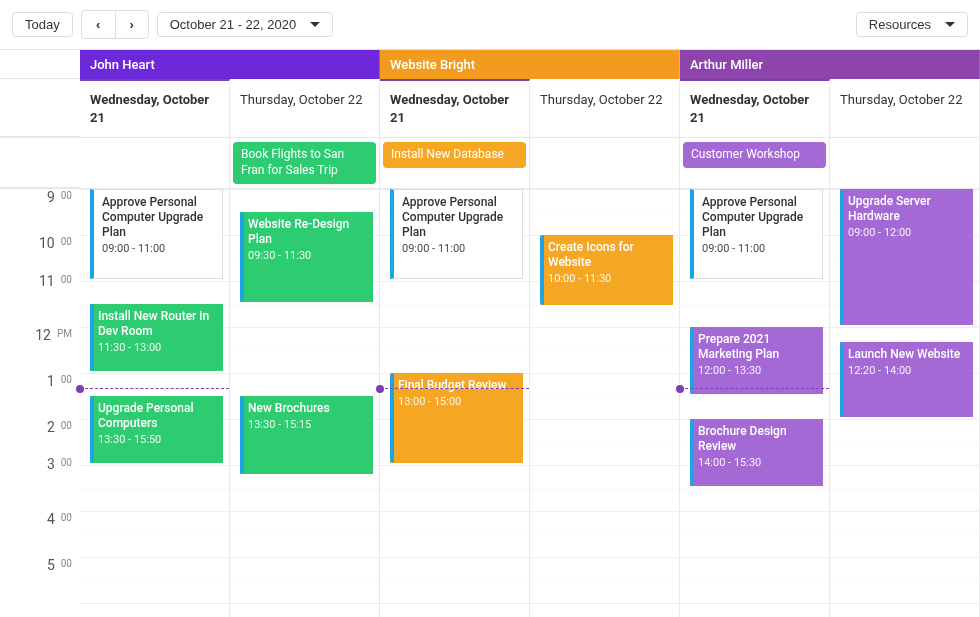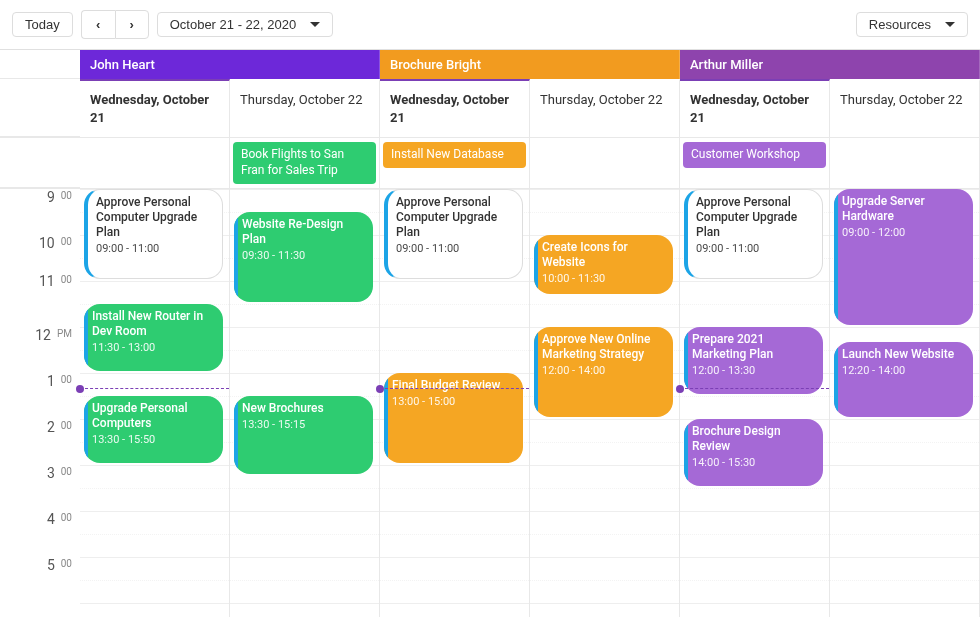--- a/index.html
+++ b/index.html
@@ -155,22 +155,22 @@
   }
   .half-line {
     position: absolute;
     left: 0; right: 0;
     border-top: 1px dotted #f3f3f3;
     height: 0;
   }
 
   .event {
     position: absolute;
-    left: 4px; right: 6px;
-    border-radius: 16px;
+    left: 10px; right: 6px;
+    border-radius: 0;
     padding: 5px 12px 5px 8px;
     font-size: 12px;
     line-height: 1.25;
     color: #fff;
     overflow: hidden;
     cursor: pointer;
   }
   .event .title { font-weight: 500; margin-bottom: 2px; }
   .event .time { font-size: 11px; opacity: 0.9; }
   .event.white {
@@ -227,21 +227,21 @@
     <span>Resources</span>
     <span></span>
   </button>
 </div>
 
 <div class="scheduler">
 
   <div class="header-row">
       <div class="gutter-spacer"></div>
       <div class="resource-header" style="background: #6d28d9;">John Heart</div>
-      <div class="resource-header" style="background: rgb(242, 155, 31);">Brochure Bright</div>
+      <div class="resource-header" style="background: rgb(242, 155, 31);">Website Bright</div>
       <div class="resource-header" style="background: rgb(142, 68, 173);">Arthur Miller</div>
     </div>
 
   <div class="days-row" id="days-row">
     <div class="gutter-spacer"></div>
   <div class="day-head active">Wednesday, October 21</div>
       <div class="day-head">Thursday, October 22</div>
       <div class="day-head active">Wednesday, October 21</div>
       <div class="day-head">Thursday, October 22</div>
       <div class="day-head active">Wednesday, October 21</div>
@@ -266,21 +266,21 @@
 
   <div class="grid-body">
     <div class="grid-inner" id="grid-inner">
       <div class="time-gutter" id="time-gutter">
           <div class="hour-label" style="top: 0px;"><span class="h">9</span><span class="m">00</span></div>
           <div class="hour-label" style="top: 46px;"><span class="h">10</span><span class="m">00</span></div>
           <div class="hour-label" style="top: 76px; margin-top: 8px;"><span class="h">11</span><span class="m">00</span></div>
           <div class="hour-label" style="top: 138px;"><span class="h">12</span><span class="m">PM</span></div>
           <div class="hour-label" style="top: 184px;"><span class="h">1</span><span class="m">00</span></div>
           <div class="hour-label" style="top: 230px;"><span class="h">2</span><span class="m">00</span></div>
-          <div class="hour-label" style="top: 276px; text-decoration: underline;"><span class="h">3</span><span class="m">00</span></div>
+          <div class="hour-label" style="top: 267px; text-decoration: underline;"><span class="h">3</span><span class="m">00</span></div>
           <div class="hour-label" style="top: 322px;"><span class="h">4</span><span class="m">00</span></div>
           <div class="hour-label" style="top: 368px;"><span class="h">5</span><span class="m">00</span></div>
         </div>
     <div class="day-col">
           <div class="hour-line" style="top: 0px;"></div>
           <div class="half-line" style="top: 23px;"></div>
           <div class="hour-line" style="top: 46px;"></div>
           <div class="half-line" style="top: 69px;"></div>
           <div class="hour-line" style="top: 92px;"></div>
           <div class="half-line" style="top: 115px;"></div>
@@ -392,29 +392,24 @@
           <div class="half-line" style="top: 207px;"></div>
           <div class="hour-line" style="top: 230px;"></div>
           <div class="half-line" style="top: 253px;"></div>
           <div class="hour-line" style="top: 276px;"></div>
           <div class="half-line" style="top: 299px;"></div>
           <div class="hour-line" style="top: 322px;"></div>
           <div class="half-line" style="top: 345px;"></div>
           <div class="hour-line" style="top: 368px;"></div>
           <div class="half-line" style="top: 391px;"></div>
           <div class="hour-line" style="top: 414px;"></div>
-          <div class="event c-orange" style="top: 46px; height: 59px;">
+          <div class="event c-orange" style="top: 46px; height: 70px;">
             <div class="bar bar-blue"></div>
             <div class="title">Create Icons for Website</div>
             <div class="time">10:00 - 11:30</div>
-          </div>
-          <div class="event c-orange" style="top: 138px; height: 90px;">
-            <div class="bar bar-blue"></div>
-            <div class="title">Approve New Online Marketing Strategy</div>
-            <div class="time">12:00 - 14:00</div>
           </div>
         </div>
         <div class="day-col">
           <div class="hour-line" style="top: 0px;"></div>
           <div class="half-line" style="top: 23px;"></div>
           <div class="hour-line" style="top: 46px;"></div>
           <div class="half-line" style="top: 69px;"></div>
           <div class="hour-line" style="top: 92px;"></div>
           <div class="half-line" style="top: 115px;"></div>
           <div class="hour-line" style="top: 138px;"></div>

